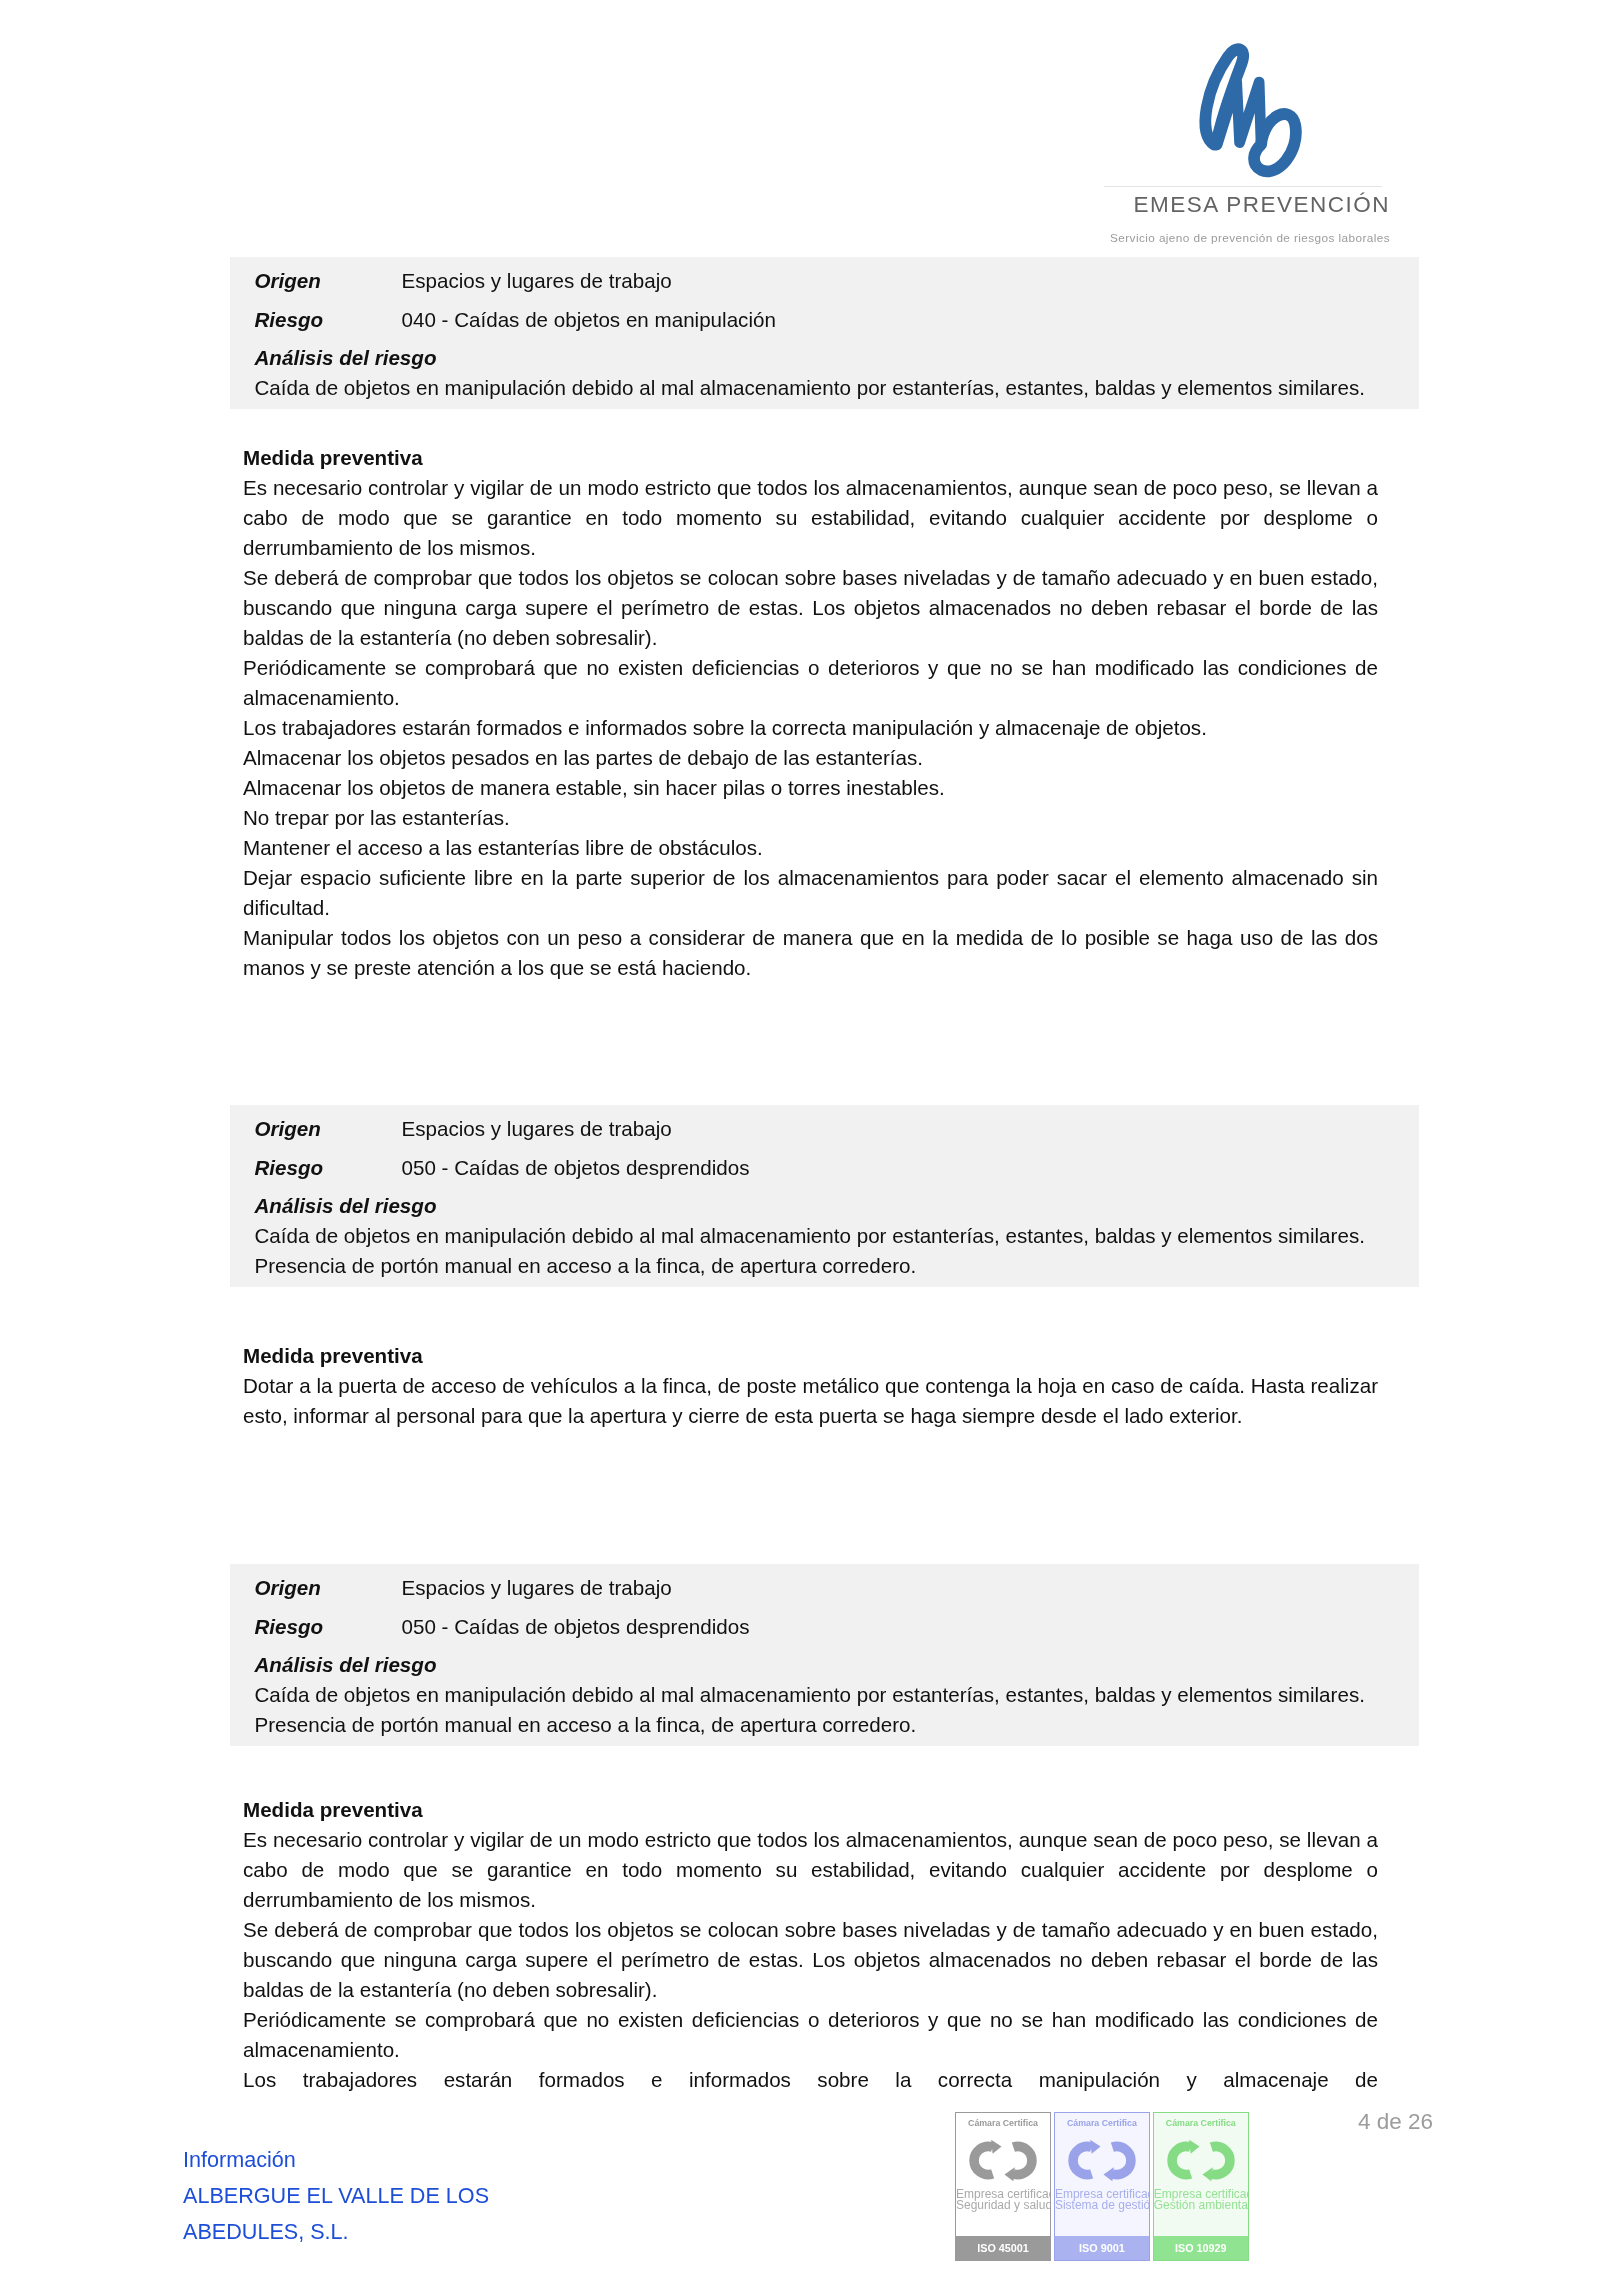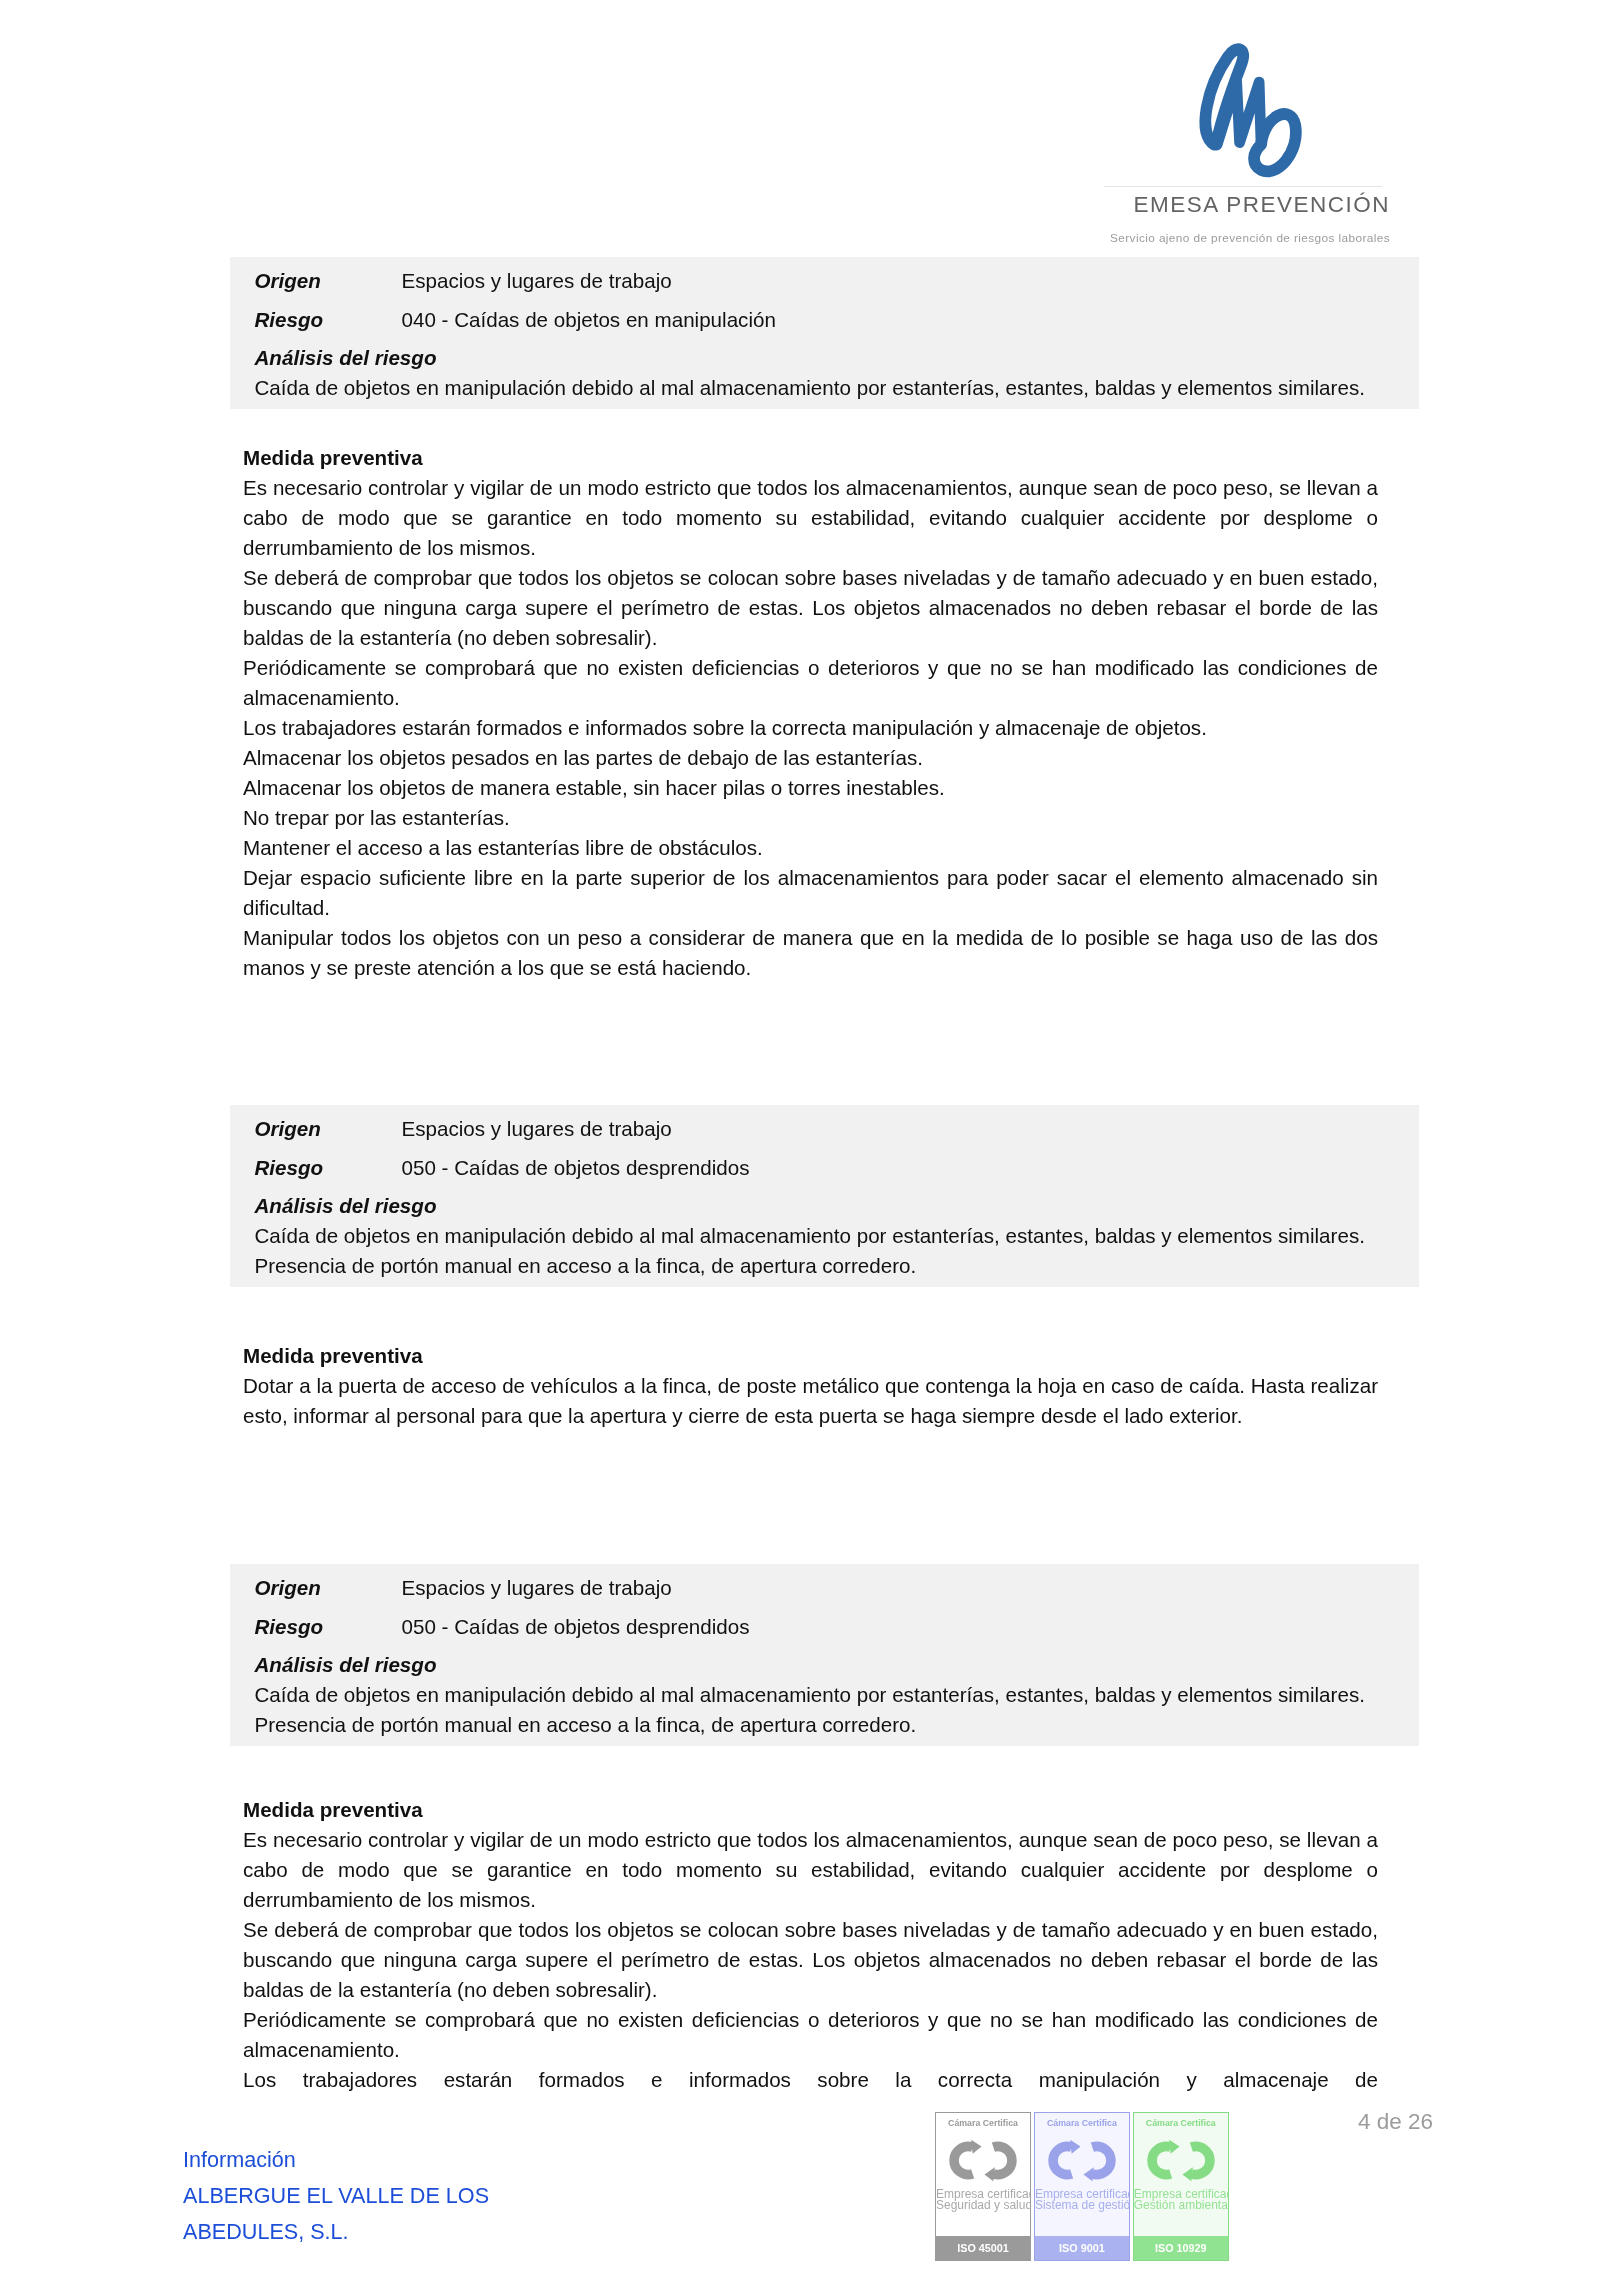--- a/index.html
+++ b/index.html
@@ -32,21 +32,21 @@
   
   .medida { position:absolute; left:243px; width:1135px; font-size:20.6px; }
   .medida-heading { font-weight:bold; line-height:30px; }
   .medida-body p { line-height:30px; text-align:justify; }
   .medida-body.stretch-last p:last-child { text-align-last:justify; }
 
   
   .footer-info { position:absolute; left:183px; top:2142px; color:#1d4ed8; font-size:21.6px; line-height:36px; }
   .page-number { position:absolute; left:1358px; top:2109px; color:#9c9c9c; font-size:22.5px; }
 
-  .badges { position:absolute; left:935px; top:2112px; display:flex; }
+  .badges { position:absolute; left:955px; top:2112px; display:flex; }
   .badge {
     position:relative; width:96px; height:149px; border:1px solid; margin-right:2.9px;
     text-align:center; overflow:hidden;
   }
   .badge-top { font-size:8.8px; font-weight:bold; line-height:10.8px; padding-top:4.9px; white-space:nowrap; }
   .badge svg.cc { display:block; margin:5.9px auto 3.9px auto; }
   .badge-line { font-size:12px; line-height:10.8px; opacity:0.85; white-space:nowrap; }
   .badge-bar {
     position:absolute; left:0; right:0; bottom:0; height:24.5px;
     color:#ffffff; font-size:10.8px; font-weight:bold; line-height:24.5px;

